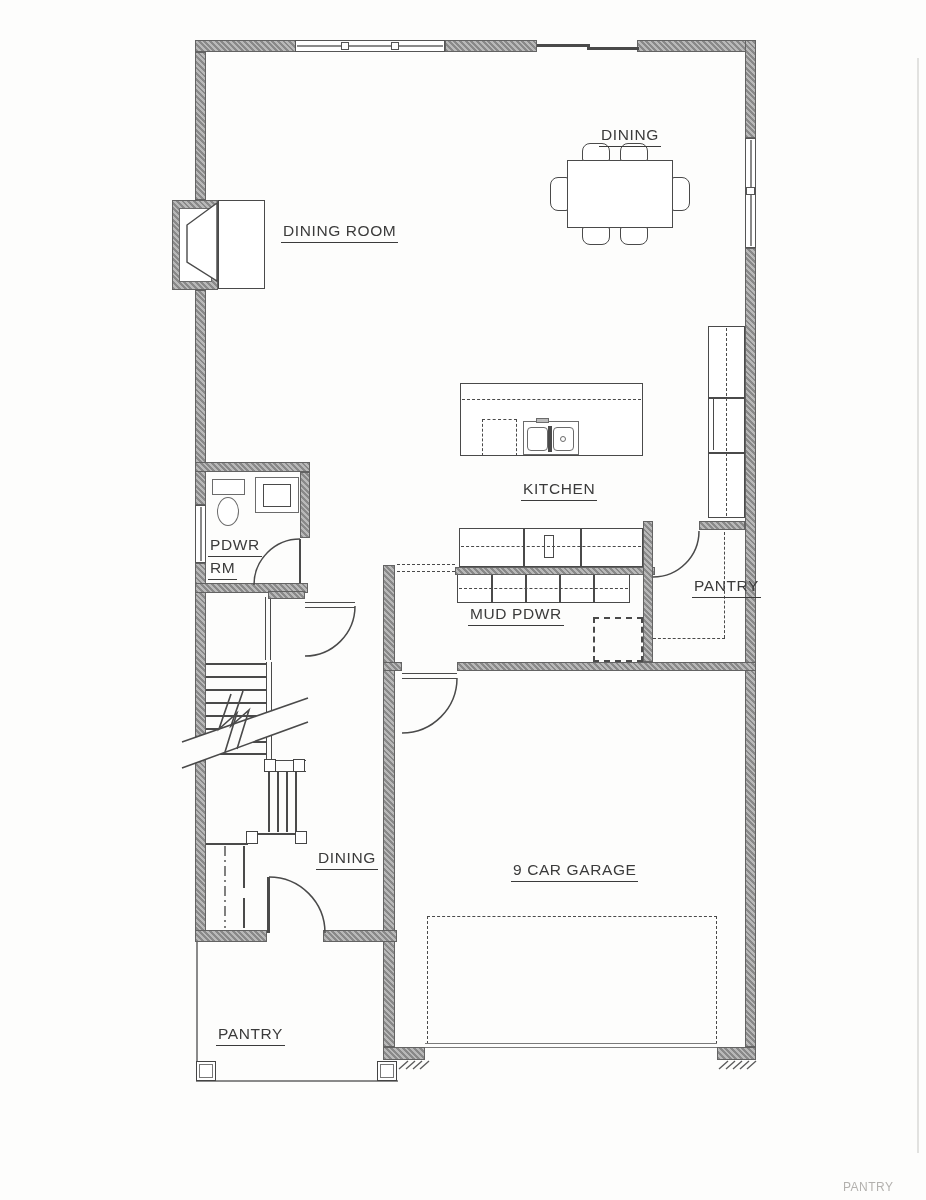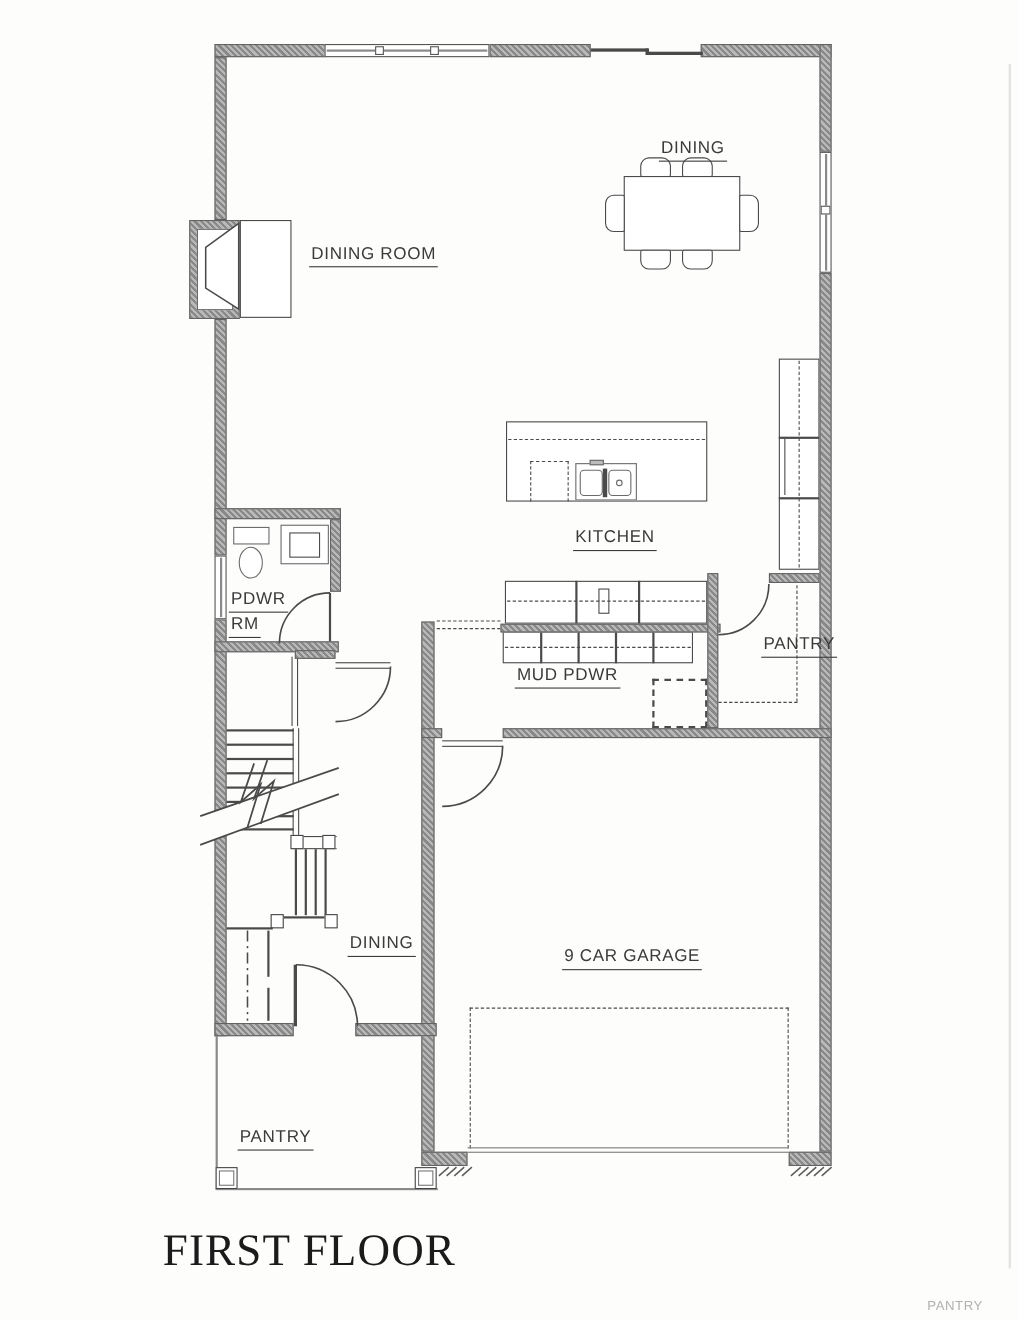--- a/index.html
+++ b/index.html
@@ -207,15 +207,14 @@
   <div class="a lbl" style="left:281px;top:223px">DINING ROOM</div>
   <div class="a lbl" style="left:521px;top:481px">KITCHEN</div>
   <div class="a lbl" style="left:208px;top:537px">PDWR</div>
   <div class="a lbl" style="left:208px;top:560px">RM</div>
   <div class="a lbl" style="left:468px;top:606px">MUD PDWR</div>
   <div class="a lbl" style="left:692px;top:578px">PANTRY</div>
   <div class="a lbl" style="left:316px;top:850px">DINING</div>
   <div class="a lbl" style="left:511px;top:862px">9 CAR GARAGE</div>
   <div class="a lbl" style="left:216px;top:1026px">PANTRY</div>
 
-  <div class="a title" style="left:148px;top:1112px">FIRST FLOOR</div>
   <div class="a wm" style="left:843px;top:1180px">PANTRY</div>
 </div>
 
 </body></html>

